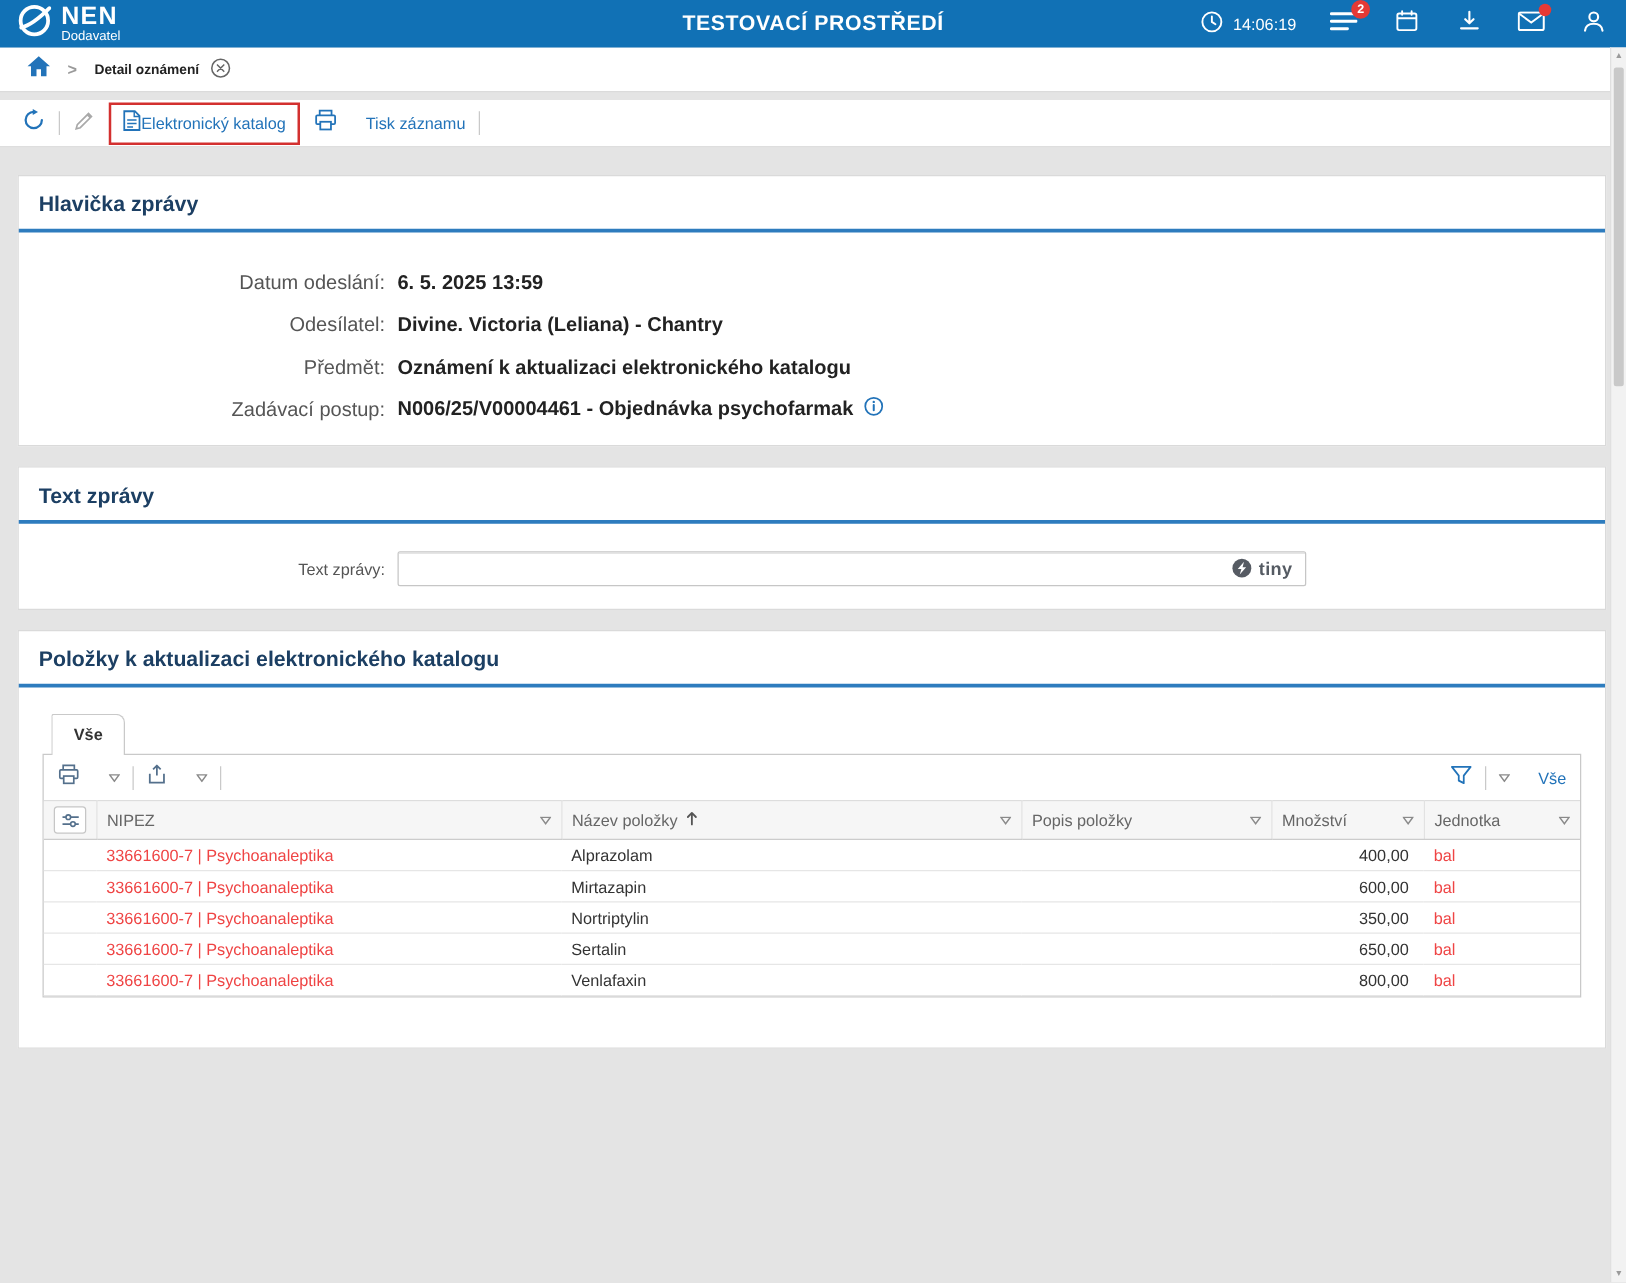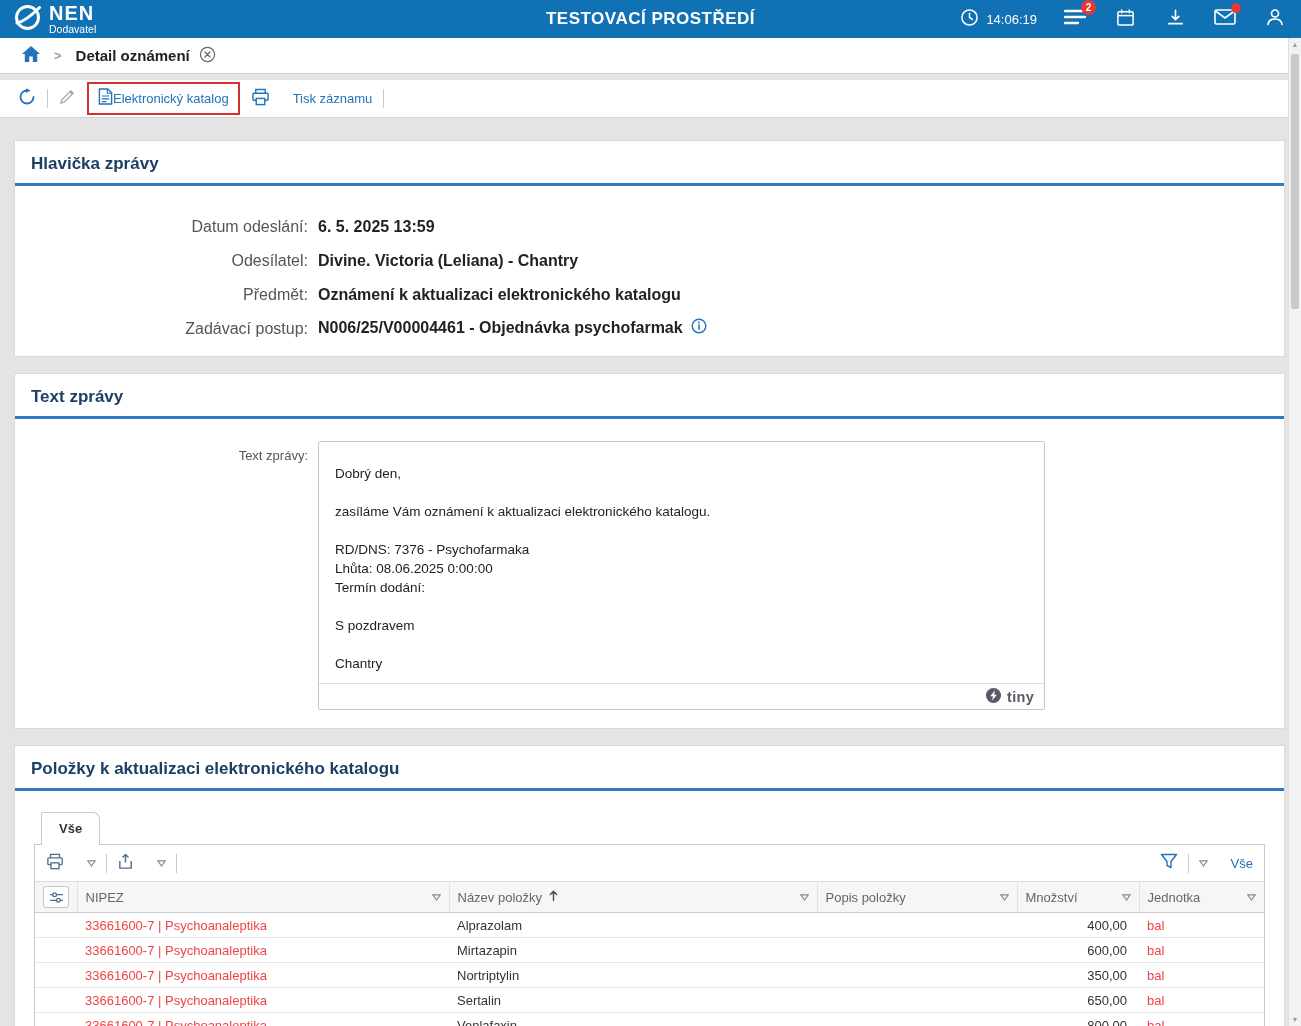--- a/index.html
+++ b/index.html
@@ -16,21 +16,21 @@
   .env-title { position:absolute; left:0; right:0; text-align:center; color:#fff; font-size:17px; font-weight:bold; letter-spacing:.5px; pointer-events:none; }
   .top-actions { margin-left:auto; display:flex; align-items:center; gap:26px; z-index:2; }
   .time-group { display:flex; align-items:center; gap:7px; color:#fff; font-size:13px; }
   .icon-btn { position:relative; display:flex; align-items:center; justify-content:center; width:24px; height:24px; cursor:pointer; }
   .badge { position:absolute; top:-7px; right:-9px; background:#e53935; color:#fff; font-size:10px; font-weight:bold; border-radius:50%; min-width:15px; height:15px; line-height:15px; text-align:center; padding:0 2px; }
   .dot-badge { position:absolute; top:-4px; right:-4px; width:10px; height:10px; background:#e53935; border-radius:50%; }
 
   
   .breadcrumb-bar { height:36px; background:#fff; border-bottom:1px solid #cfcfcf; display:flex; align-items:center; padding:0 20px; gap:12px; }
   .crumb-sep { color:#9a9a9a; font-size:13px; font-weight:bold; }
-  .doc-tab { display:flex; align-items:center; gap:9px; font-weight:bold; font-size:15px; color:#222; cursor:pointer; padding:4px 2px; }
+  .doc-tab { display:flex; align-items:center; gap:9px; font-weight:bold; font-size:11px; color:#222; cursor:pointer; padding:4px 2px; }
 
   
   .gap6 { height:6px; background:#e4e4e4; }
   .toolbar-strip { height:38px; background:#fff; border-bottom:1px solid #d4d4d4; display:flex; align-items:center; padding:0 18px; gap:11px; }
   .vdiv { width:1px; height:19px; background:#c9c9c9; }
   .tb-icon { display:flex; align-items:center; cursor:pointer; }
   .catalog-btn { display:flex; align-items:center; gap:0; border:2px solid #d3302f; padding:4px 9px; background:#fff; cursor:pointer; }
   .blue-label { color:#2273b9; font-size:13px; }
   .tb-group { display:flex; align-items:center; gap:23px; cursor:pointer; }
 
@@ -245,31 +245,20 @@
         </div>
       </div>
     </section>
 
     <section class="panel">
       <h2>Text zprávy</h2>
       <div class="rule"></div>
       <div class="editor-row">
         <span class="flabel">Text zprávy:</span>
         <div class="editor">
-          <div class="editor-body">Dobrý den,
-
-zasíláme Vám oznámení k aktualizaci elektronického katalogu.
-
-RD/DNS: 7376 - Psychofarmaka
-Lhůta: 08.06.2025 0:00:00
-Termín dodání:
-
-S pozdravem
-
-Chantry</div>
           <div class="editor-footer">
             <span>
               <svg width="17" height="17" viewBox="0 0 18 18">
                   <circle cx="9" cy="9" r="8" fill="#565b63"></circle>
                   <polygon points="10.8,3.5 5.5,9.8 8.6,9.8 7.2,14.5 12.6,8.2 9.6,8.2" fill="#fff"></polygon>
                 </svg>
             </span>
             <span class="tiny-text">tiny</span>
           </div>
         </div>

